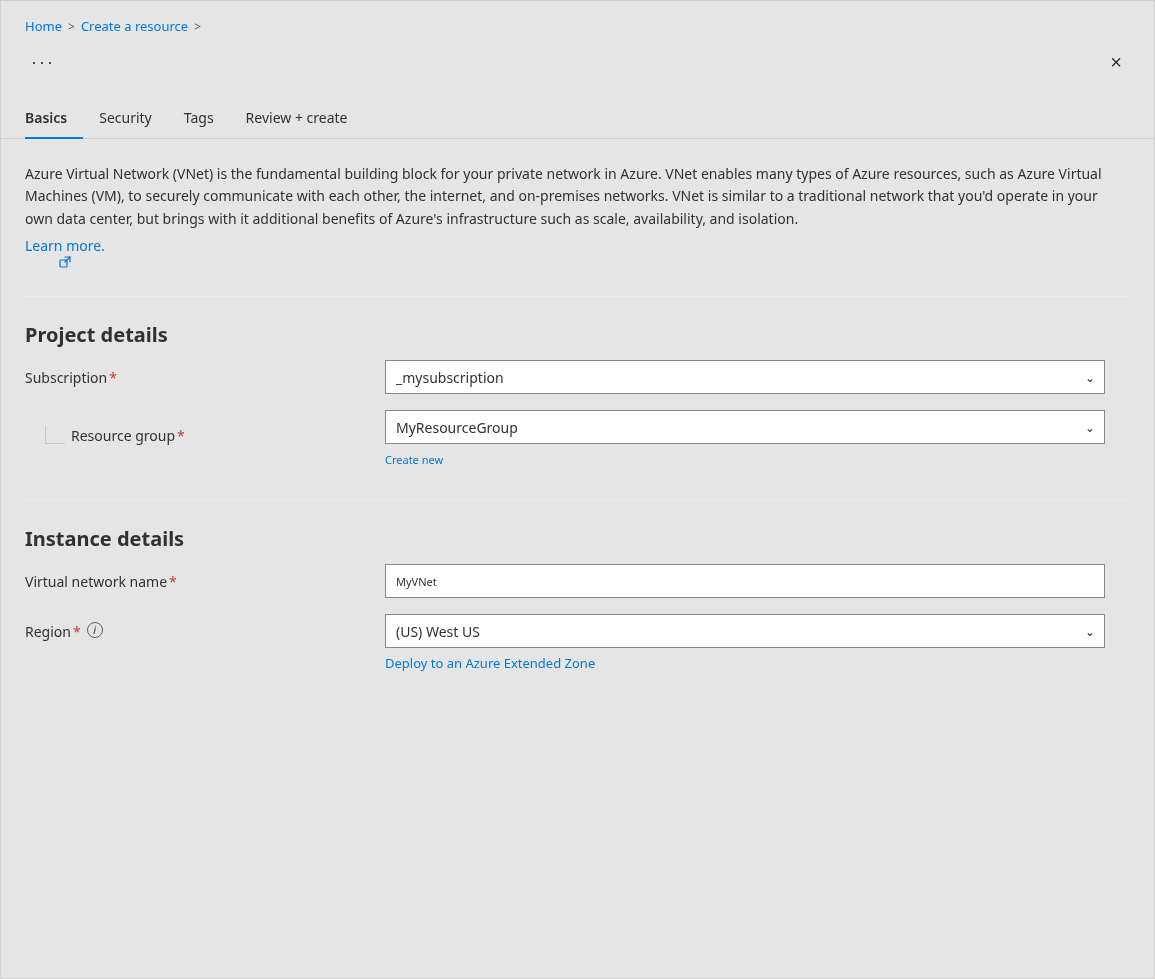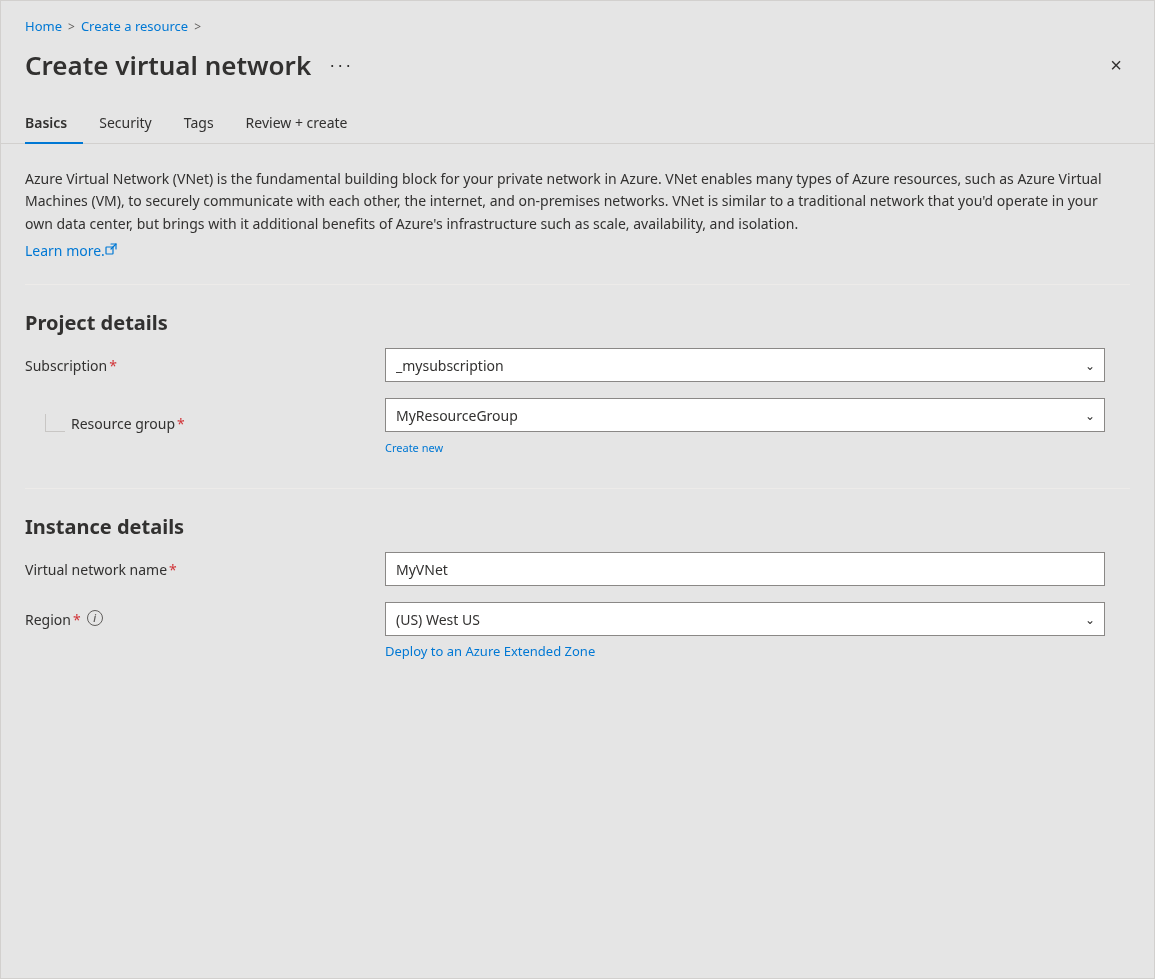--- a/index.html
+++ b/index.html
@@ -113,20 +113,21 @@
       max-width: 1080px;
     }
     .learn-more-link {
       display: inline-flex;
       align-items: center;
       color: #0078d4;
       text-decoration: none;
       cursor: pointer;
       margin-top: 6px;
       font-size: 14px;
+      flex-direction: column;
     }
     .external-icon {
       font-size: 12px;
       display: inline-block;
     }
     
     .section-heading {
       font-size: 20px;
       font-weight: 700;
       color: #323130;
@@ -207,21 +208,21 @@
       top: 50%;
       transform: translateY(-50%);
       pointer-events: none;
       font-size: 12px;
       color: #323130;
     }
     .text-input {
       width: 100%;
       padding: 6px 10px;
       border: 1px solid #8a8886;
-      font-size: 14px;
+      font-size: 11px;
       font-family: inherit;
       color: #323130;
       height: 34px;
     }
     .create-new-link {
       display: inline-block;
       color: #0078d4;
       text-decoration: none;
       cursor: pointer;
       font-size: 11px;
@@ -248,21 +249,20 @@
 
   <nav class="breadcrumb">
     <a>Home</a>
     <span class="breadcrumb-separator">&gt;</span>
     <a>Create a resource</a>
     <span class="breadcrumb-separator">&gt;</span>
   </nav>
 
   <div class="page-header">
     <div class="page-title-row">
-      <h1 class="page-title">Create virtual network</h1>
       <button class="more-options-btn" title="More options">···</button>
     </div>
     <button class="close-btn" title="Close">×</button>
   </div>
 
   <div class="tabs-container">
     <button class="tab active">
       <span>Basics</span>
     </button>
     <button class="tab">

